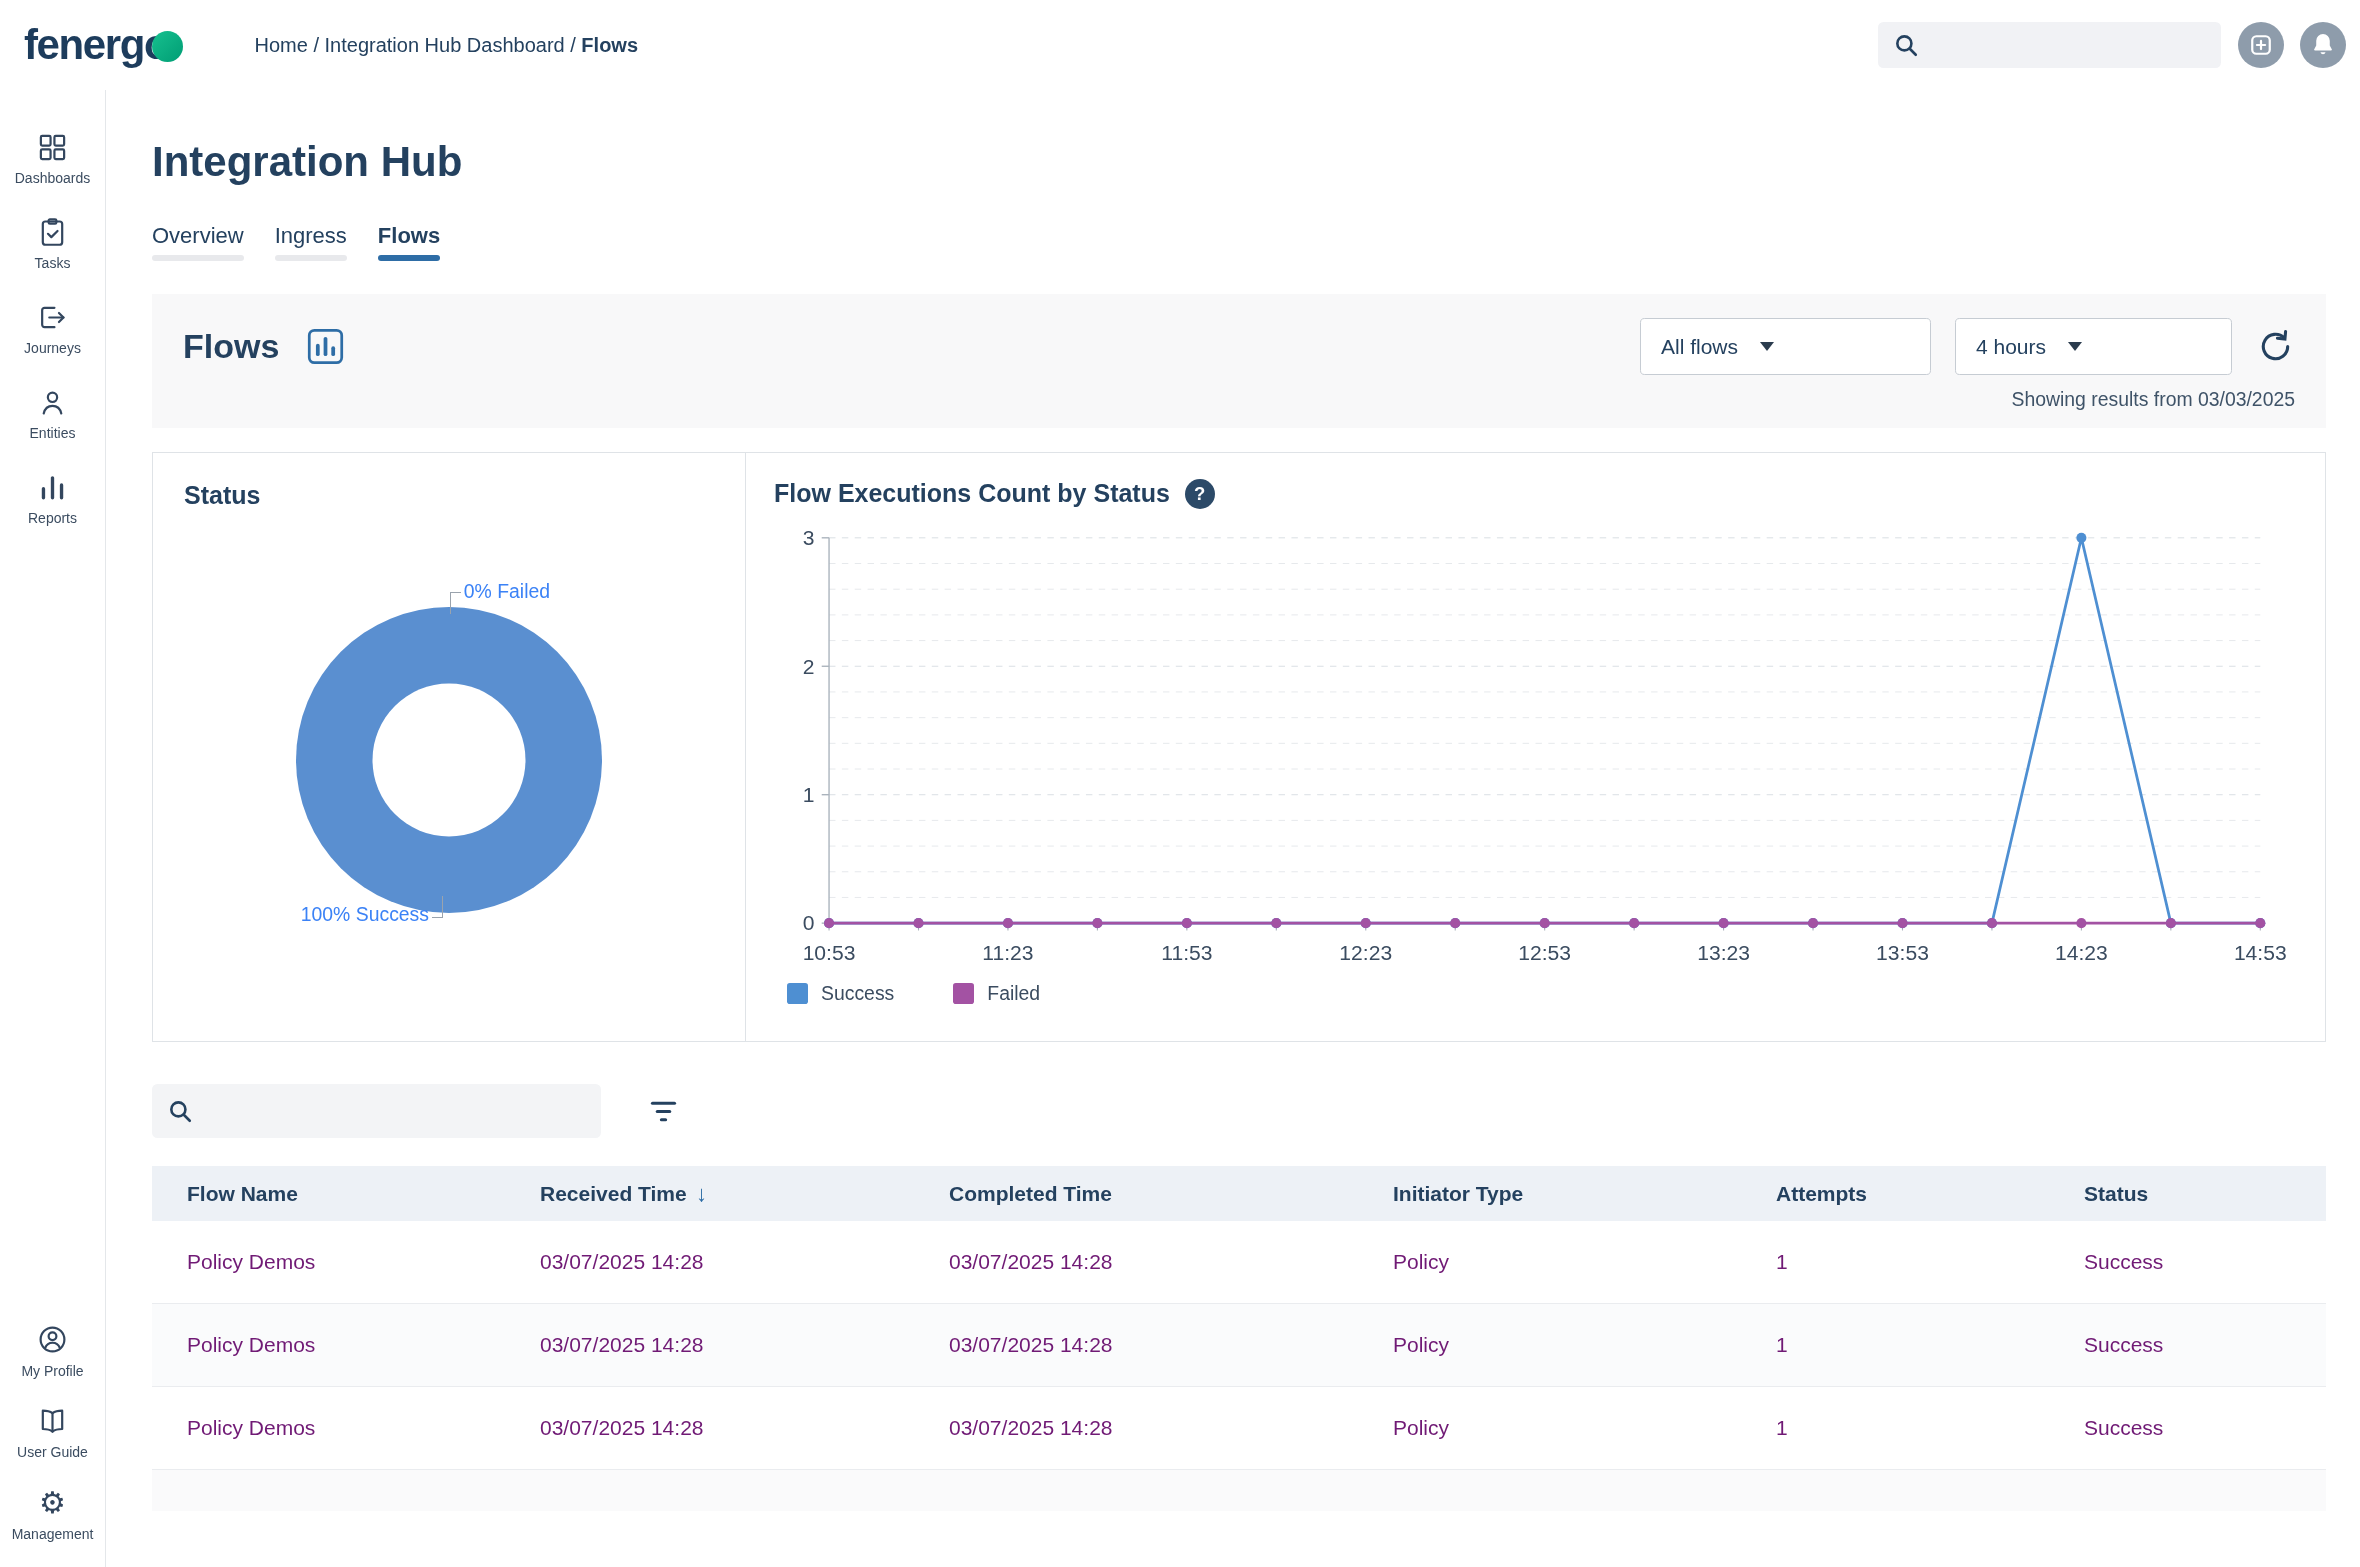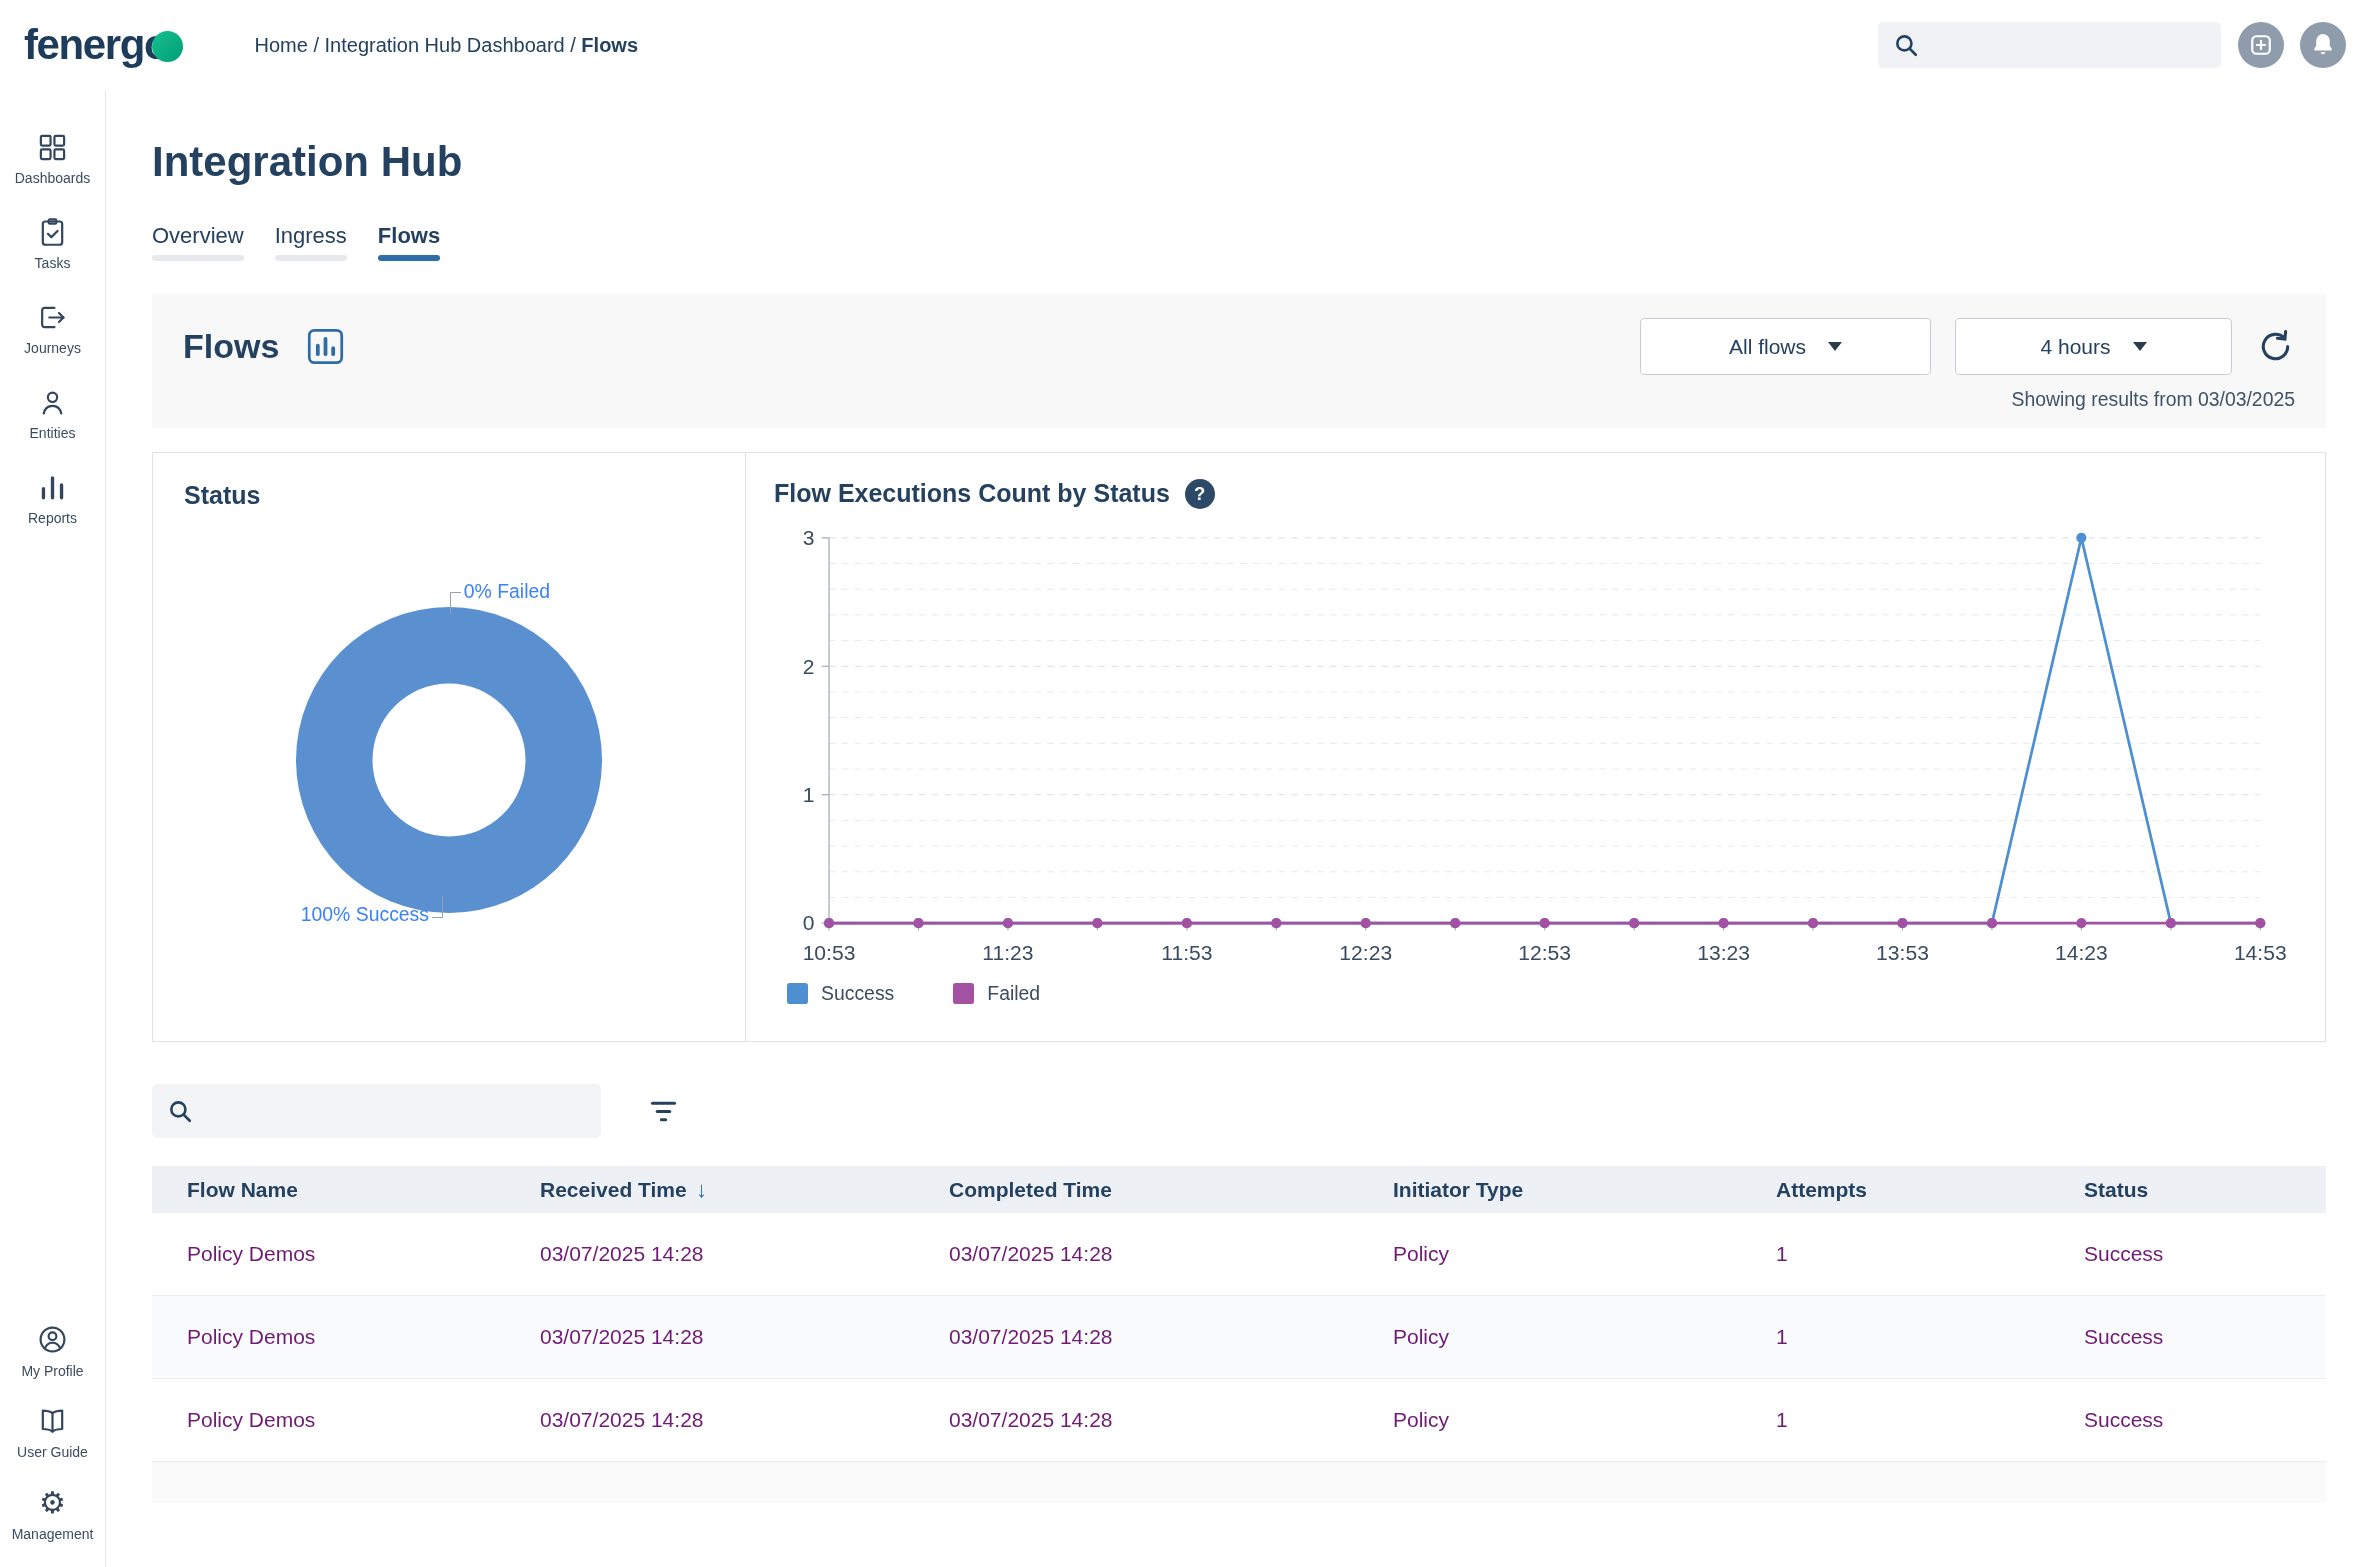--- a/index.html
+++ b/index.html
@@ -47,21 +47,21 @@
   .tab.active .tab-bar { background:#2e6da6; }
 
   
   .flows-bar { margin-top:33px; background:#f8f8f9; padding:24px 31px 16.6px; }
   .fb-row { display:flex; align-items:center; }
   .fb-left { display:flex; align-items:center; }
   .fb-title { font-size:34px; font-weight:600; color:#24415f; }
   .chart-toggle-icon { margin-left:26px; cursor:pointer; display:flex; }
   .fb-right { margin-left:auto; display:flex; align-items:center; gap:24px; }
   .select { min-width:291px; height:57px; background:#fff; border:0.9px solid #c6ccd3; border-radius:4.6px;
-            display:flex; align-items:center; justify-content:center; padding:0 20px;
+            display:flex; align-items:center; justify-content:flex-start; padding:0 20px;
             font-size:21px; color:#24415f; cursor:pointer; }
   .select.time { min-width:277px; }
   .caret { width:0; height:0; border-left:7.4px solid transparent; border-right:7.4px solid transparent;
            border-top:9.2px solid #2b3c4e; margin-left:22px; }
   .refresh { background:none; border:none; cursor:pointer; padding:0; display:flex; }
   .fb-note { text-align:right; font-size:19.4px; color:#3f5368; margin-top:13px; }
 
   
   .panels { margin-top:24px; border:0.9px solid #dfe3e7; display:flex; background:#fff; }
   .panel h2 { font-size:25px; font-weight:700; margin:0; color:#24415f; }
@@ -89,21 +89,21 @@
   .legend-item { display:flex; align-items:center; gap:13px; }
   .legend-swatch { width:21px; height:21px; border-radius:2.8px; display:inline-block; }
 
   
   .filter-row { margin-top:42px; display:flex; align-items:center; gap:46px; }
   .search-box.small { width:449px; height:54px; background:#f3f4f6; }
   .filter-btn { background:none; border:none; cursor:pointer; padding:0; display:flex; }
 
   .table { margin-top:28px; }
   .thead, .trow { display:grid; grid-template-columns:353px 409px 444px 383px 308px 1fr; align-items:center; }
-  .thead { background:#edf1f6; height:47px; font-size:21px; font-weight:700; color:#24415f; }
+  .thead { background:#edf1f6; height:55px; font-size:21px; font-weight:700; color:#24415f; }
   .thcell { padding-left:35px; display:flex; align-items:center; gap:9.2px; }
   .sort-icon { color:#2e6da6; font-size:22px; font-weight:400; }
   .trow { height:83px; font-size:21px; color:#701a75; border-bottom:0.9px solid #eaecef; background:#fff; }
   .trow:nth-child(even) { background:#fafbfc; }
   .tcell { padding-left:35px; }
   .tcell.link { cursor:pointer; }
   .table-tail { height:41px; background:#fafafb; }
 </style>
 </head>
 <body>

